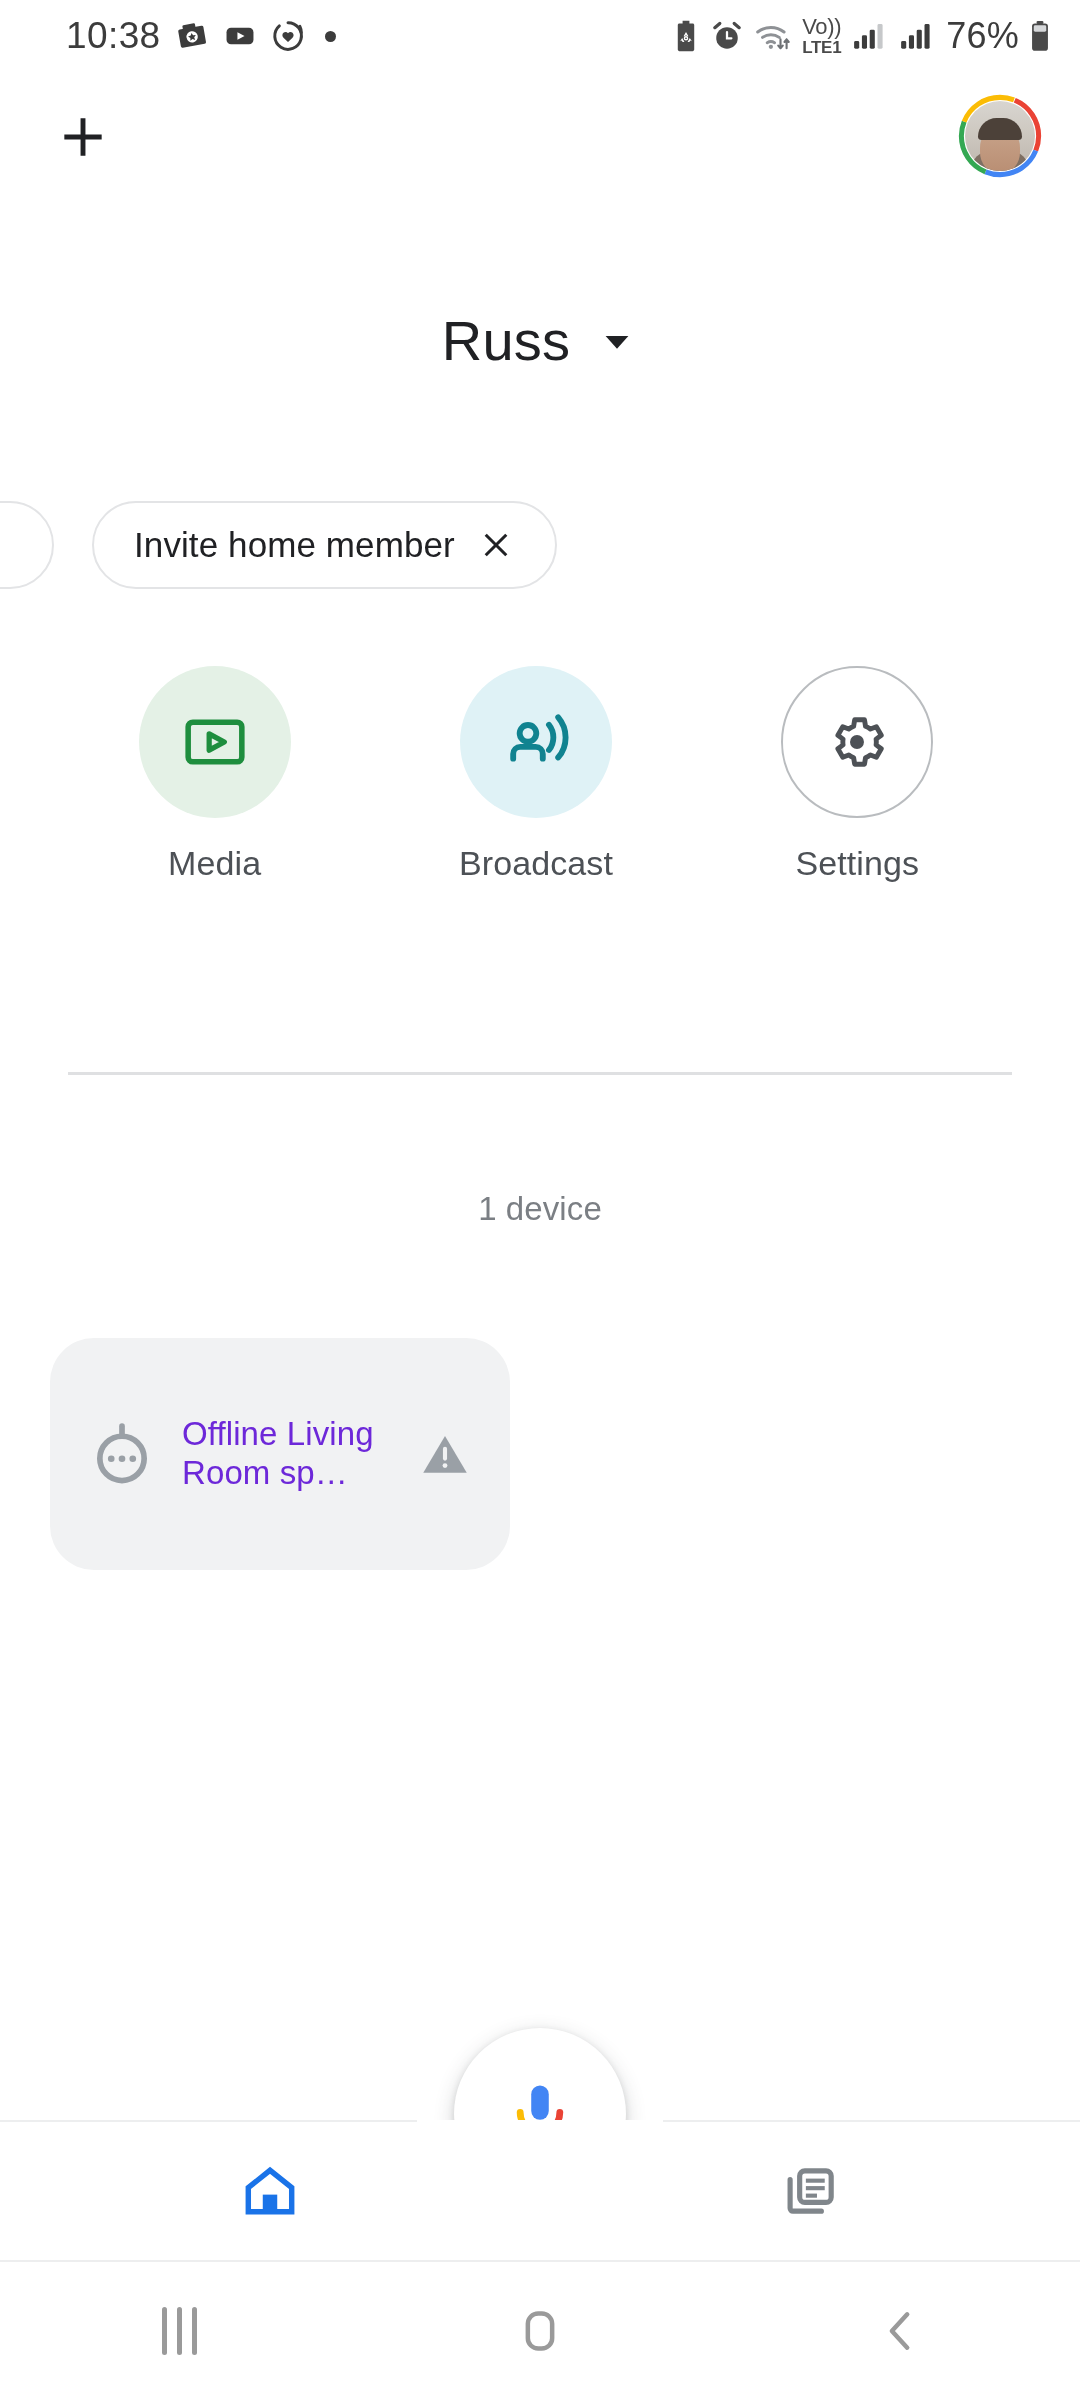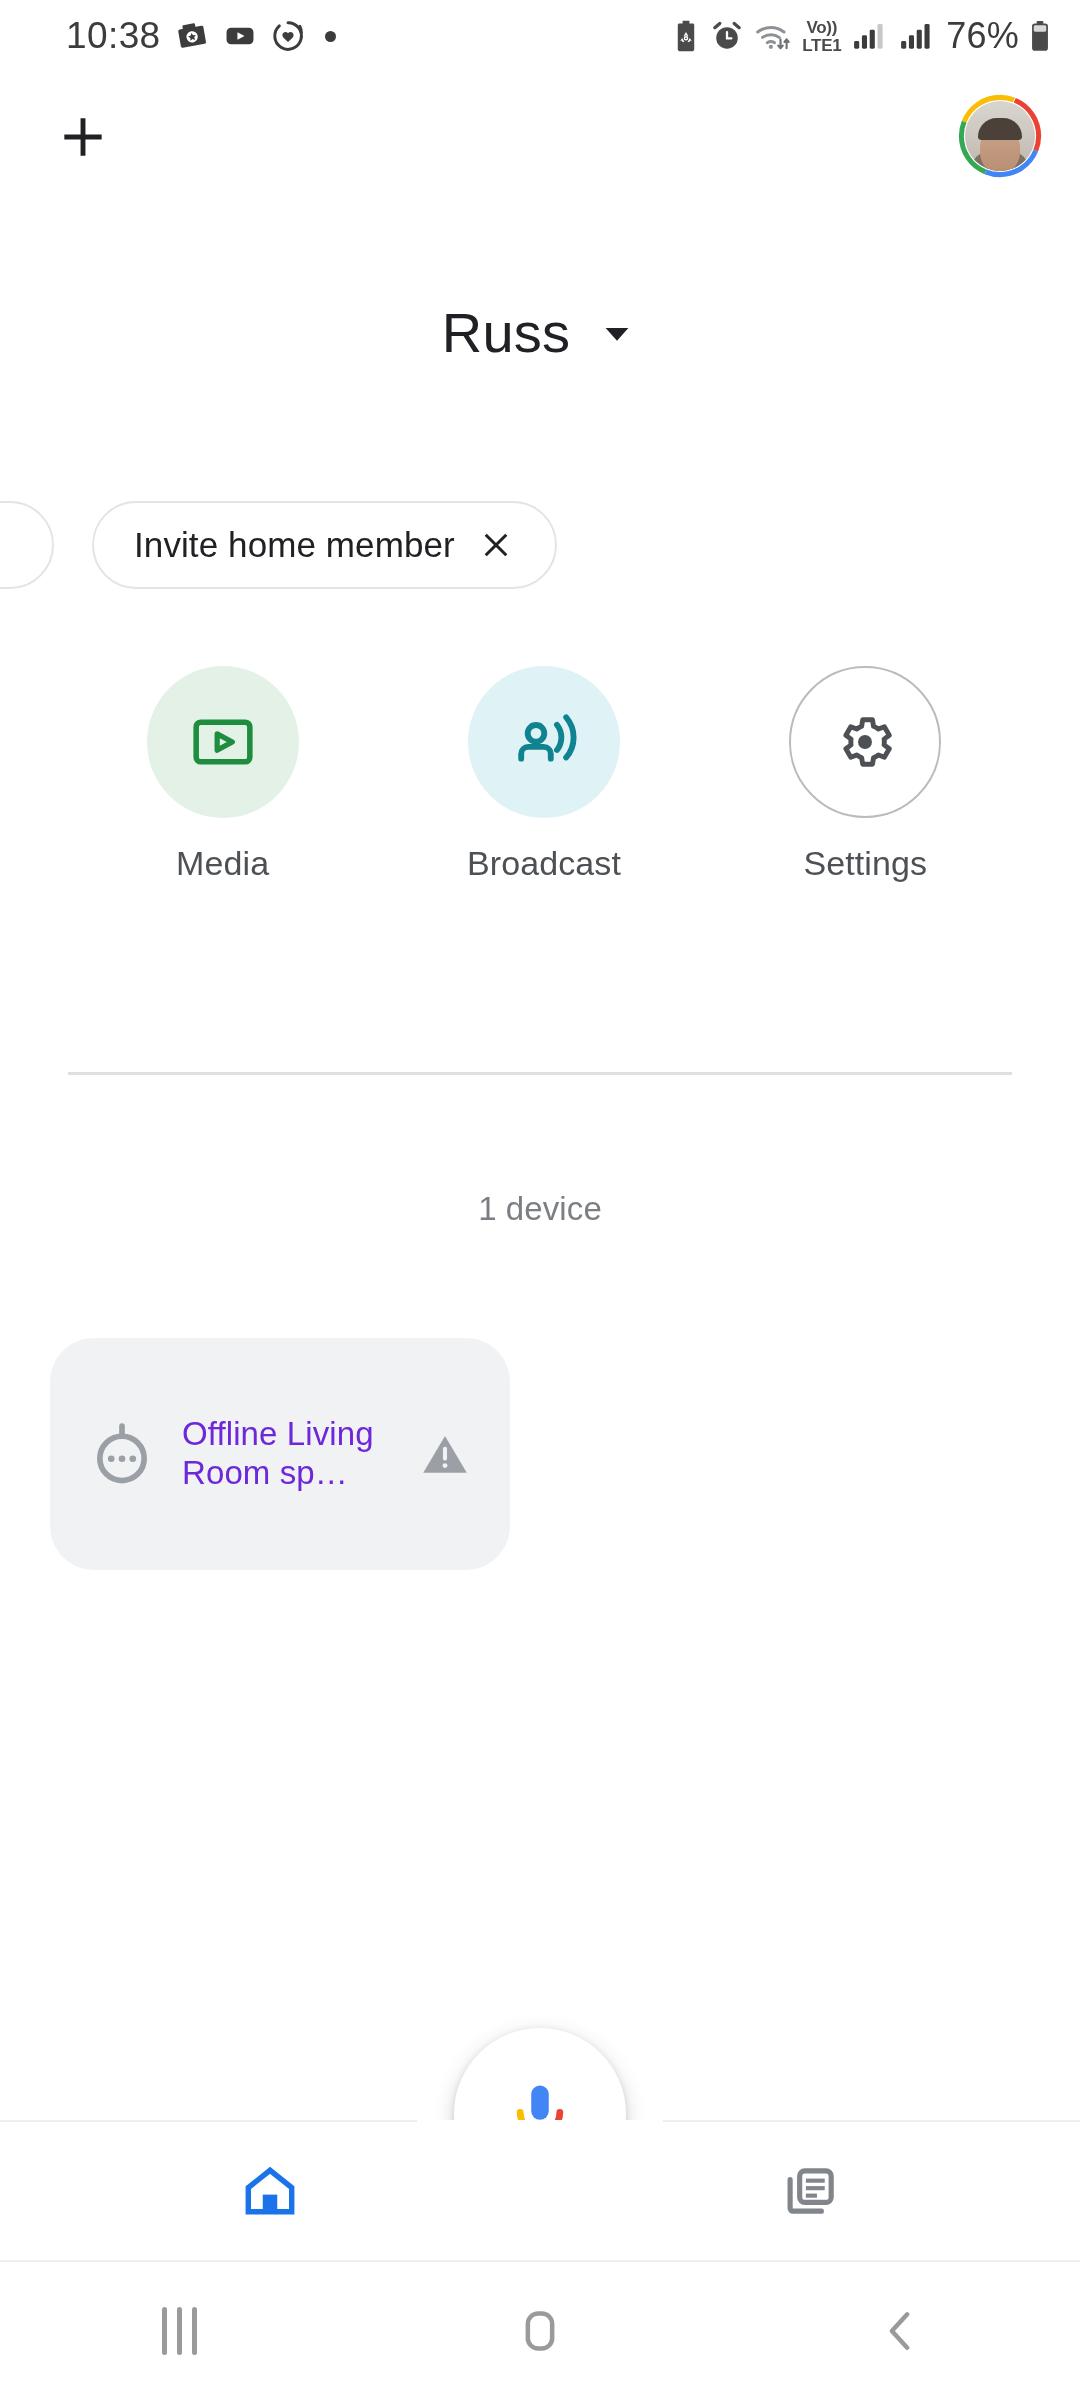--- a/index.html
+++ b/index.html
@@ -17,21 +17,21 @@
     position:absolute; top:0; left:0; width:1080px; height:72px;
     display:flex; align-items:center; justify-content:space-between;
     padding:0 28px 0 66px;
   }
   .sb-left { display:flex; align-items:center; gap:14px; }
   .sb-time { font-size:37px; color:#3c3c3c; letter-spacing:.4px; font-weight:400; }
   .sb-right { display:flex; align-items:center; gap:9px; }
   .sb-ico { display:block; }
   .sb-dot { width:11px; height:11px; border-radius:50%; background:#3c3c3c; margin-left:6px; }
   .volte { display:flex; flex-direction:column; align-items:center; line-height:1; color:#4a4a4a; }
-  .volte .l1 { font-size:17px; font-weight:700; letter-spacing:-.3px; }
+  .volte .l1 { font-size:22px; font-weight:400; letter-spacing:-.3px; }
   .volte .l2 { font-size:17px; font-weight:700; letter-spacing:-.3px; margin-top:1px; }
   .sb-pct { font-size:36px; color:#3c3c3c; letter-spacing:.2px; margin-left:2px; }
 
   
   .appbar {
     position:absolute; top:72px; left:0; width:1080px; height:128px;
   }
   .plus-btn {
     position:absolute; left:48px; top:30px; width:70px; height:70px;
     display:flex; align-items:center; justify-content:center; cursor:pointer;
@@ -56,21 +56,21 @@
     background:#4c4139;
   }
   .avatar .photo .body {
     position:absolute; left:50%; bottom:-4px; transform:translateX(-50%);
     width:62px; height:26px; border-radius:30px 30px 0 0;
     background:#7e6f63;
   }
 
   
   .home-title {
-    position:absolute; top:300px; left:0; width:1080px;
+    position:absolute; top:308px; left:0; width:1080px;
     display:flex; align-items:center; justify-content:center; gap:26px;
     cursor:pointer;
   }
   .home-title .name { font-size:56px; color:#202124; font-weight:400; letter-spacing:.2px; }
 
   
   .chip-row {
     position:absolute; top:492px; left:0; width:1080px; height:106px;
     display:flex; align-items:center; gap:38px;
     padding-left:0; overflow:hidden;
@@ -78,21 +78,21 @@
   .chip {
     flex:0 0 auto; height:88px; border:2px solid #e3e4e6; border-radius:48px;
     background:#fff; display:flex; align-items:center; gap:22px;
     padding:16px 40px; cursor:pointer; white-space:nowrap;
   }
   .chip .label { font-size:35px; color:#202124; letter-spacing:.1px; }
   .chip-partial { margin-left:-96px; width:150px; padding:0; }
 
   
   .actions {
-    position:absolute; top:666px; left:16px; width:1056px;
+    position:absolute; top:666px; left:8px; width:1056px;
     display:flex; align-items:center; justify-content:space-around;
     padding:0 46px;
   }
   .action { width:186px; display:flex; flex-direction:column; align-items:center; cursor:pointer; }
   .action .bubble {
     width:152px; height:152px; border-radius:50%;
     display:flex; align-items:center; justify-content:center;
   }
   .bubble.media { background:#e4f1e6; }
   .bubble.broadcast { background:#dff2f6; }

